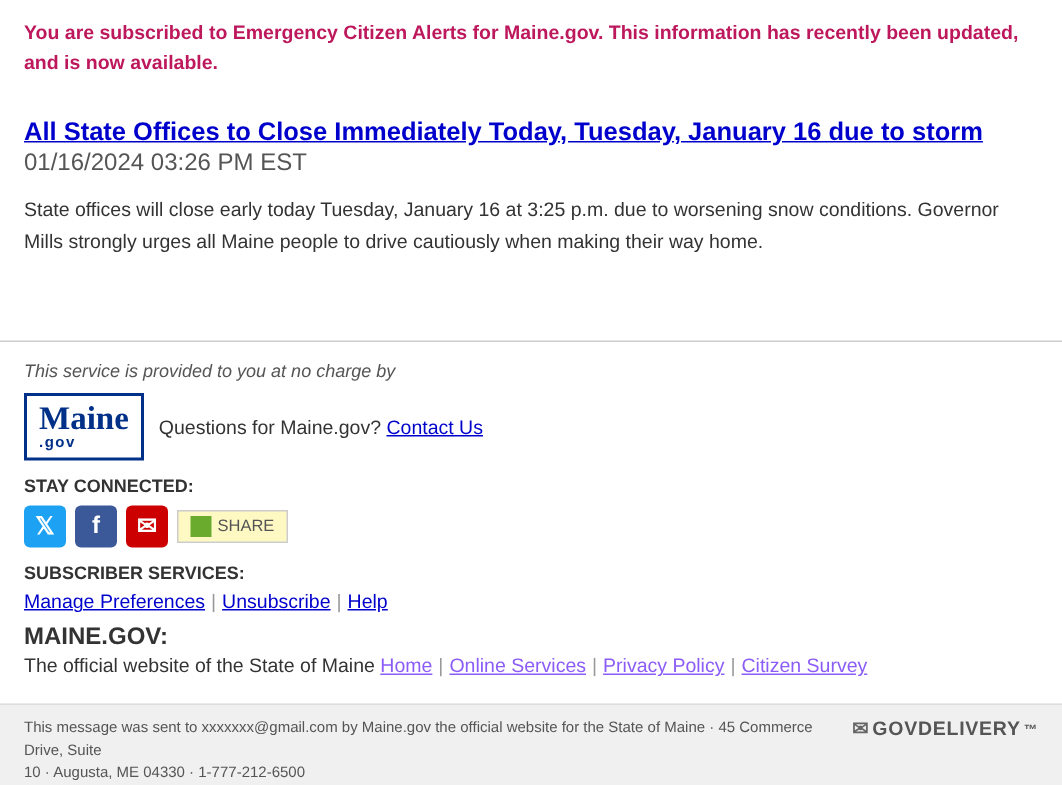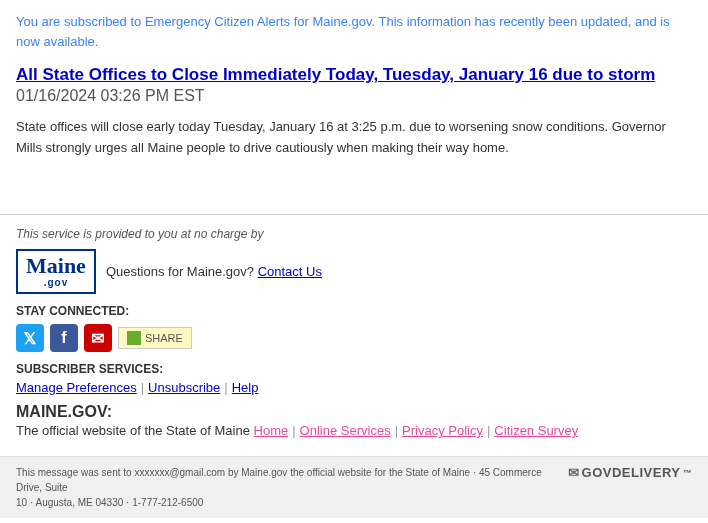--- a/index.html
+++ b/index.html
@@ -11,22 +11,23 @@
       width: 708px;
     }
 
     .main-content {
       padding: 12px 16px;
     }
 
     .intro-text {
       font-size: 13px;
       line-height: 1.5;
-      margin-bottom: 12px;
-      color: #3b82f6;
+      margin-bottom: 25px;
+      color: #be185d;
+      font-weight: bold;
     }
 
     .alert-title {
       font-size: 17px;
       font-weight: bold;
       color: #0000CC;
       text-decoration: underline;
       line-height: 1.4;
       margin-bottom: 6px;
       cursor: pointer;
@@ -65,21 +66,20 @@
     .maine-logo-row {
       display: flex;
       align-items: center;
       margin-bottom: 10px;
       gap: 10px;
     }
 
     .maine-logo {
       display: inline-flex;
       flex-direction: column;
-      align-items: center;
       border: 2px solid #003087;
       padding: 4px 8px;
       background: #fff;
     }
 
     .maine-logo .maine-text {
       font-size: 22px;
       font-weight: bold;
       color: #003087;
       font-family: Georgia, serif;
@@ -201,21 +201,21 @@
       color: #333;
     }
 
     .gov-links {
       display: inline-flex;
       align-items: center;
       gap: 4px;
     }
 
     .gov-link {
-      color: #ec4899;
+      color: #8b5cf6;
       text-decoration: underline;
       cursor: pointer;
       font-size: 13px;
     }
 
     .bottom-footer {
       background: #f0f0f0;
       border-top: 1px solid #ddd;
       padding: 8px 16px;
       display: flex;

